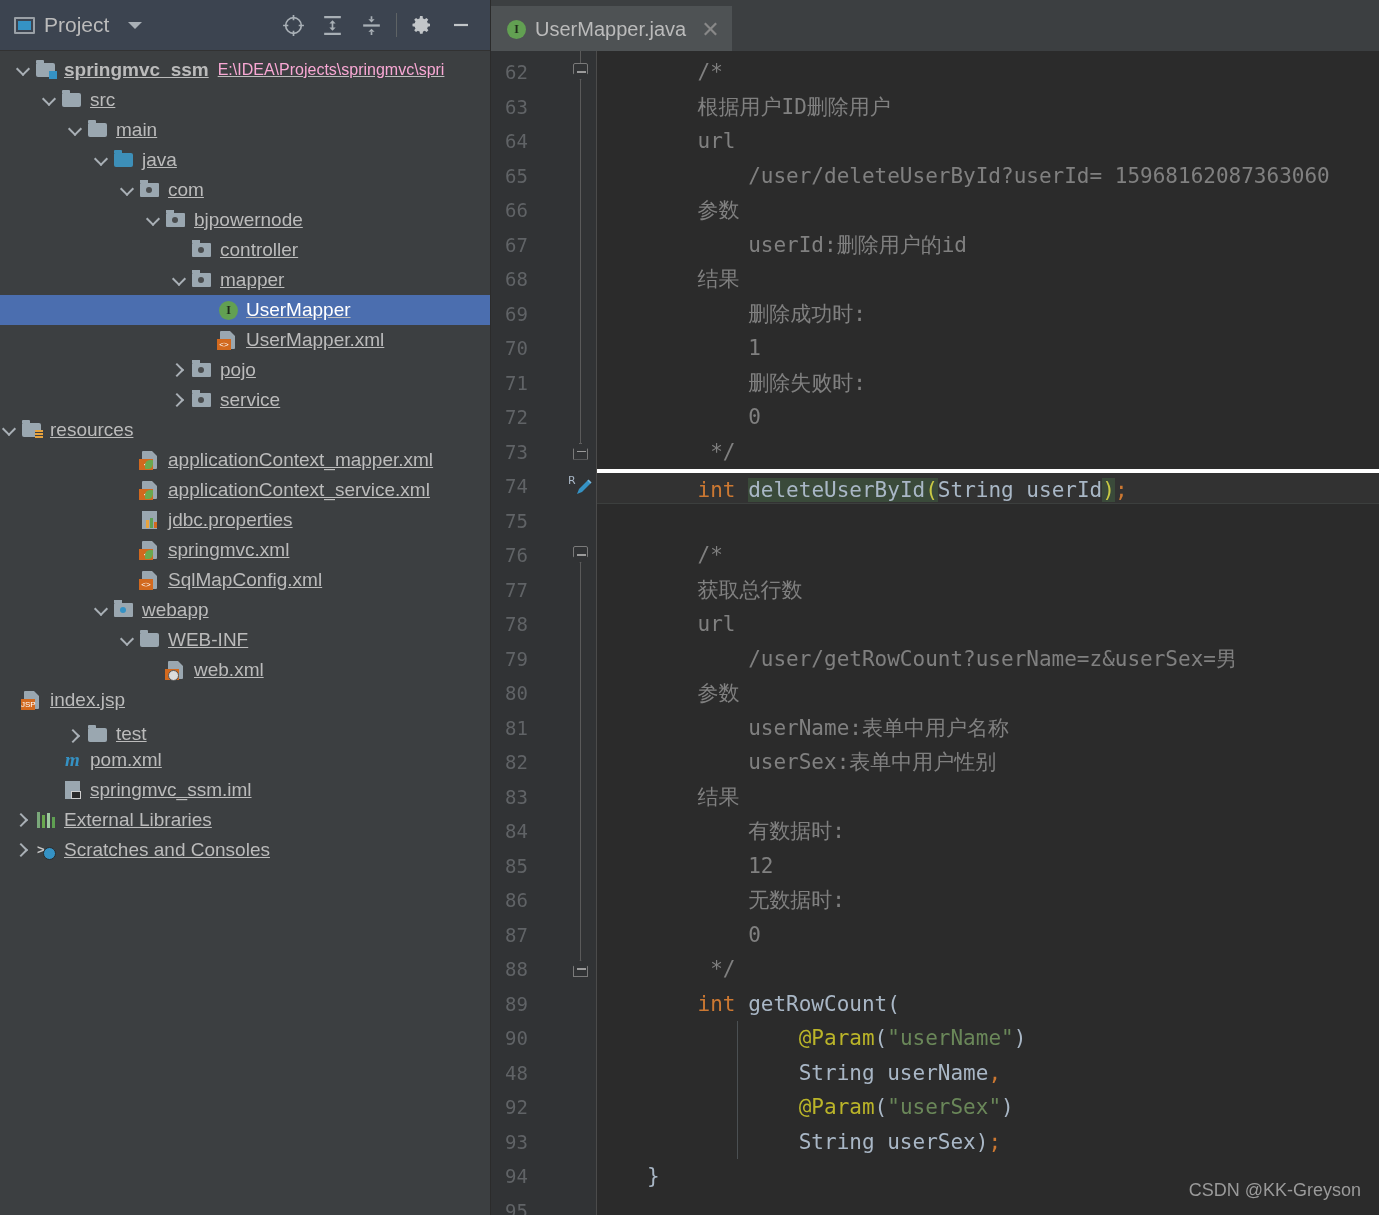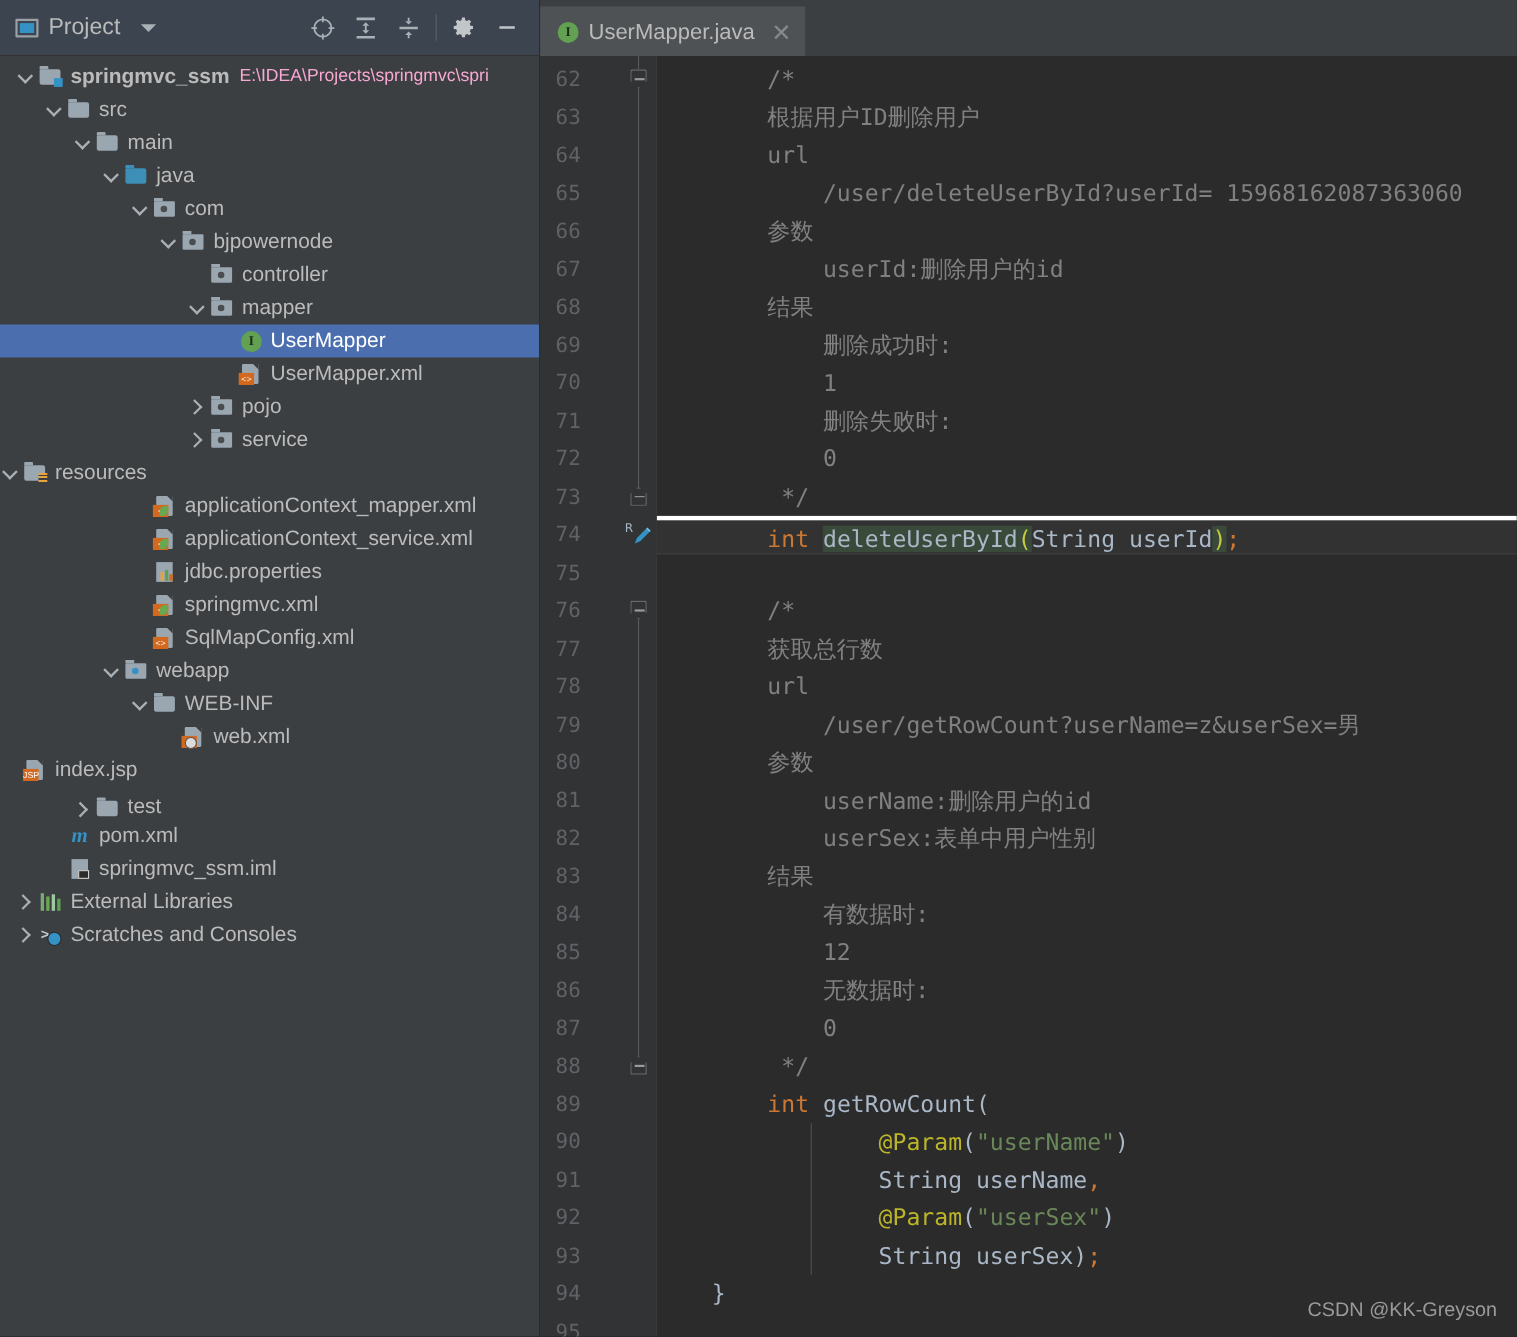--- a/index.html
+++ b/index.html
@@ -43,21 +43,21 @@
     border-top: 7px solid #a9b0b6;
   }
   #ph-tools { margin-left: auto; display: flex; align-items: center; gap: 0; }
   .tool-btn {
     width: 39px; height: 39px; display: flex;
     align-items: center; justify-content: center;
   }
   .tool-sep { width: 1px; height: 24px; background: #5e6365; margin: 0 5px; }
 
   
-  #tree { padding-top: 4px; font-size: 19px; color: #bbbbbb; }
+  #tree { padding-top: 4px; font-size: 19px; color: #bbbbbb; text-decoration: underline; }
   .row {
     height: 30px; display: flex; align-items: center;
     white-space: nowrap; position: relative;
   }
   .row.selected { background: #4b6eaf; }
   .row.selected .label { color: #ffffff; }
   .arrow {
     width: 18px; height: 18px; flex: 0 0 18px;
     position: relative; margin-right: 3px;
   }
@@ -537,21 +537,21 @@
           <div class="ln" style="top: 694px;">82</div>
           <div class="ln" style="top: 728.5px;">83</div>
           <div class="ln" style="top: 763px;">84</div>
           <div class="ln" style="top: 797.5px;">85</div>
           <div class="ln" style="top: 832px;">86</div>
           <div class="ln" style="top: 866.5px;">87</div>
           <div class="ln" style="top: 901px;">88</div>
           <div class="fold close" style="top: 909px;"></div>
           <div class="ln" style="top: 935.5px;">89</div>
           <div class="ln" style="top: 970px;">90</div>
-          <div class="ln" style="top: 1004.5px;">91</div>
+          <div class="ln" style="top: 1004.5px;">48</div>
           <div class="ln" style="top: 1039px;">92</div>
           <div class="ln" style="top: 1073.5px;">93</div>
           <div class="ln" style="top: 1108px;">94</div>
           <div class="ln" style="top: 1142.5px;">95</div>
           <div class="foldline" style="top: 28px; height: 364.5px;"></div>
           <div class="foldline" style="top: 511px; height: 399px;"></div>
           <div class="foldline" style="top: 0px; height: 12px;"></div>
         </div>
       <div id="gutter2"></div>
       <div id="code">
@@ -567,21 +567,21 @@
           <div class="cline" style="top: 314.5px;"><span class="txt"><span class="cm">        删除失败时:</span></span></div>
           <div class="cline" style="top: 349px;"><span class="txt"><span class="cm">        0</span></span></div>
           <div class="cline" style="top: 383.5px;"><span class="txt"><span class="cm">     */</span></span></div>
           <div class="cline caret" style="top: 418px;"><span class="txt"><span class="plain">    </span><span class="kw">int</span><span class="plain"> </span><span class="meth hl">deleteUserById</span><span class="paren">(</span><span class="typ">String</span><span class="var"> userId</span><span class="paren">)</span><span class="op">;</span></span></div>
           <div class="cline" style="top: 452.5px;"><span class="txt"></span></div>
           <div class="cline" style="top: 487px;"><span class="txt"><span class="cm">    /*</span></span></div>
           <div class="cline" style="top: 521.5px;"><span class="txt"><span class="cm">    获取总行数</span></span></div>
           <div class="cline" style="top: 556px;"><span class="txt"><span class="cm">    url</span></span></div>
           <div class="cline" style="top: 590.5px;"><span class="txt"><span class="cm">        /user/getRowCount?userName=z&amp;userSex=男</span></span></div>
           <div class="cline" style="top: 625px;"><span class="txt"><span class="cm">    参数</span></span></div>
-          <div class="cline" style="top: 659.5px;"><span class="txt"><span class="cm">        userName:删除用户的id</span></span></div>
+          <div class="cline" style="top: 659.5px;"><span class="txt"><span class="cm">        userName:表单中用户名称</span></span></div>
           <div class="cline" style="top: 694px;"><span class="txt"><span class="cm">        userSex:表单中用户性别</span></span></div>
           <div class="cline" style="top: 728.5px;"><span class="txt"><span class="cm">    结果</span></span></div>
           <div class="cline" style="top: 763px;"><span class="txt"><span class="cm">        有数据时:</span></span></div>
           <div class="cline" style="top: 797.5px;"><span class="txt"><span class="cm">        12</span></span></div>
           <div class="cline" style="top: 832px;"><span class="txt"><span class="cm">        无数据时:</span></span></div>
           <div class="cline" style="top: 866.5px;"><span class="txt"><span class="cm">        0</span></span></div>
           <div class="cline" style="top: 901px;"><span class="txt"><span class="cm">     */</span></span></div>
           <div class="cline" style="top: 935.5px;"><span class="txt"><span class="plain">    </span><span class="kw">int</span><span class="meth"> getRowCount(</span></span></div>
           <div class="cline" style="top: 970px;"><span class="txt"><span class="plain">            </span><span class="ann">@Param</span><span class="plain">(</span><span class="str">"userName"</span><span class="plain">)</span></span></div>
           <div class="cline" style="top: 1004.5px;"><span class="txt"><span class="plain">            </span><span class="typ">String</span><span class="var"> userName</span><span class="op">,</span></span></div>

